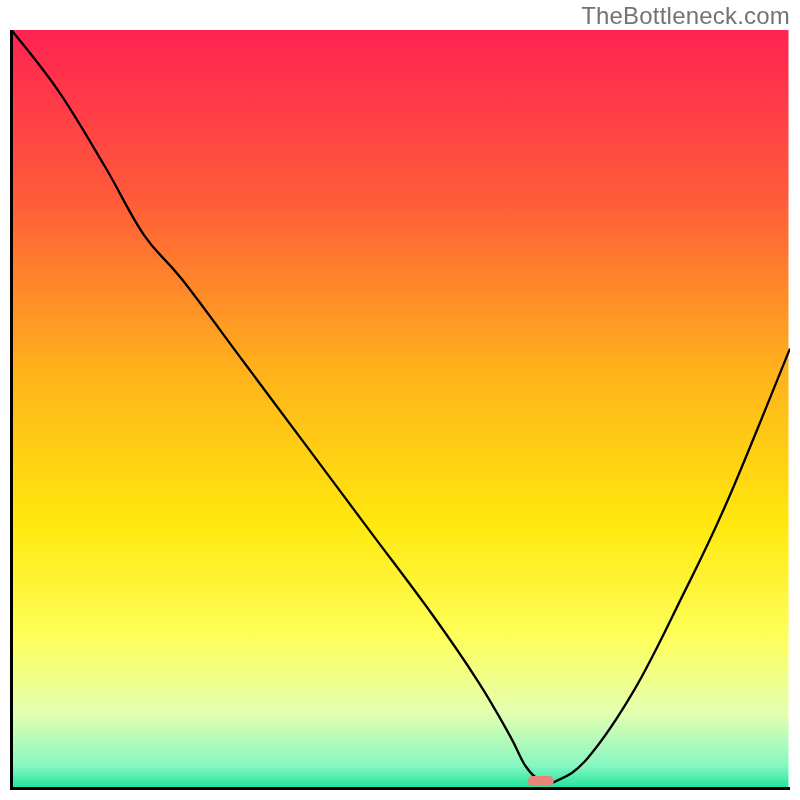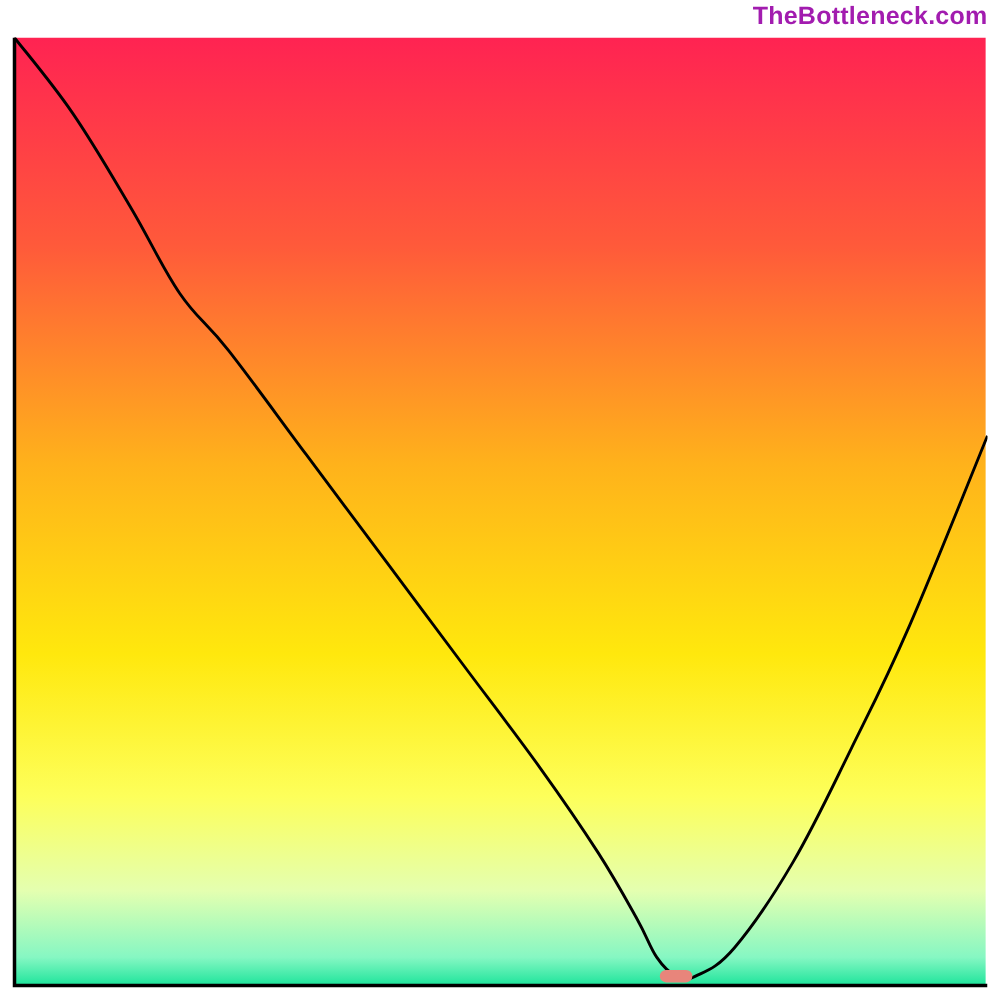--- a/index.html
+++ b/index.html
@@ -12,23 +12,23 @@
   }
   .container {
     position: relative;
     width: 800px;
     height: 800px;
   }
   .watermark {
     position: absolute;
     top: 2px;
     right: 10px;
-    font-size: 20px;
-    font-weight: bold;
-    color: #a21caf;
+    font-size: 24px;
+    font-weight: normal;
+    color: #737373;
     letter-spacing: 0.2px;
   }
   svg.chart {
     position: absolute;
     top: 30px;
     left: 10px;
     width: 780px;
     height: 760px;
   }
   .axis {

